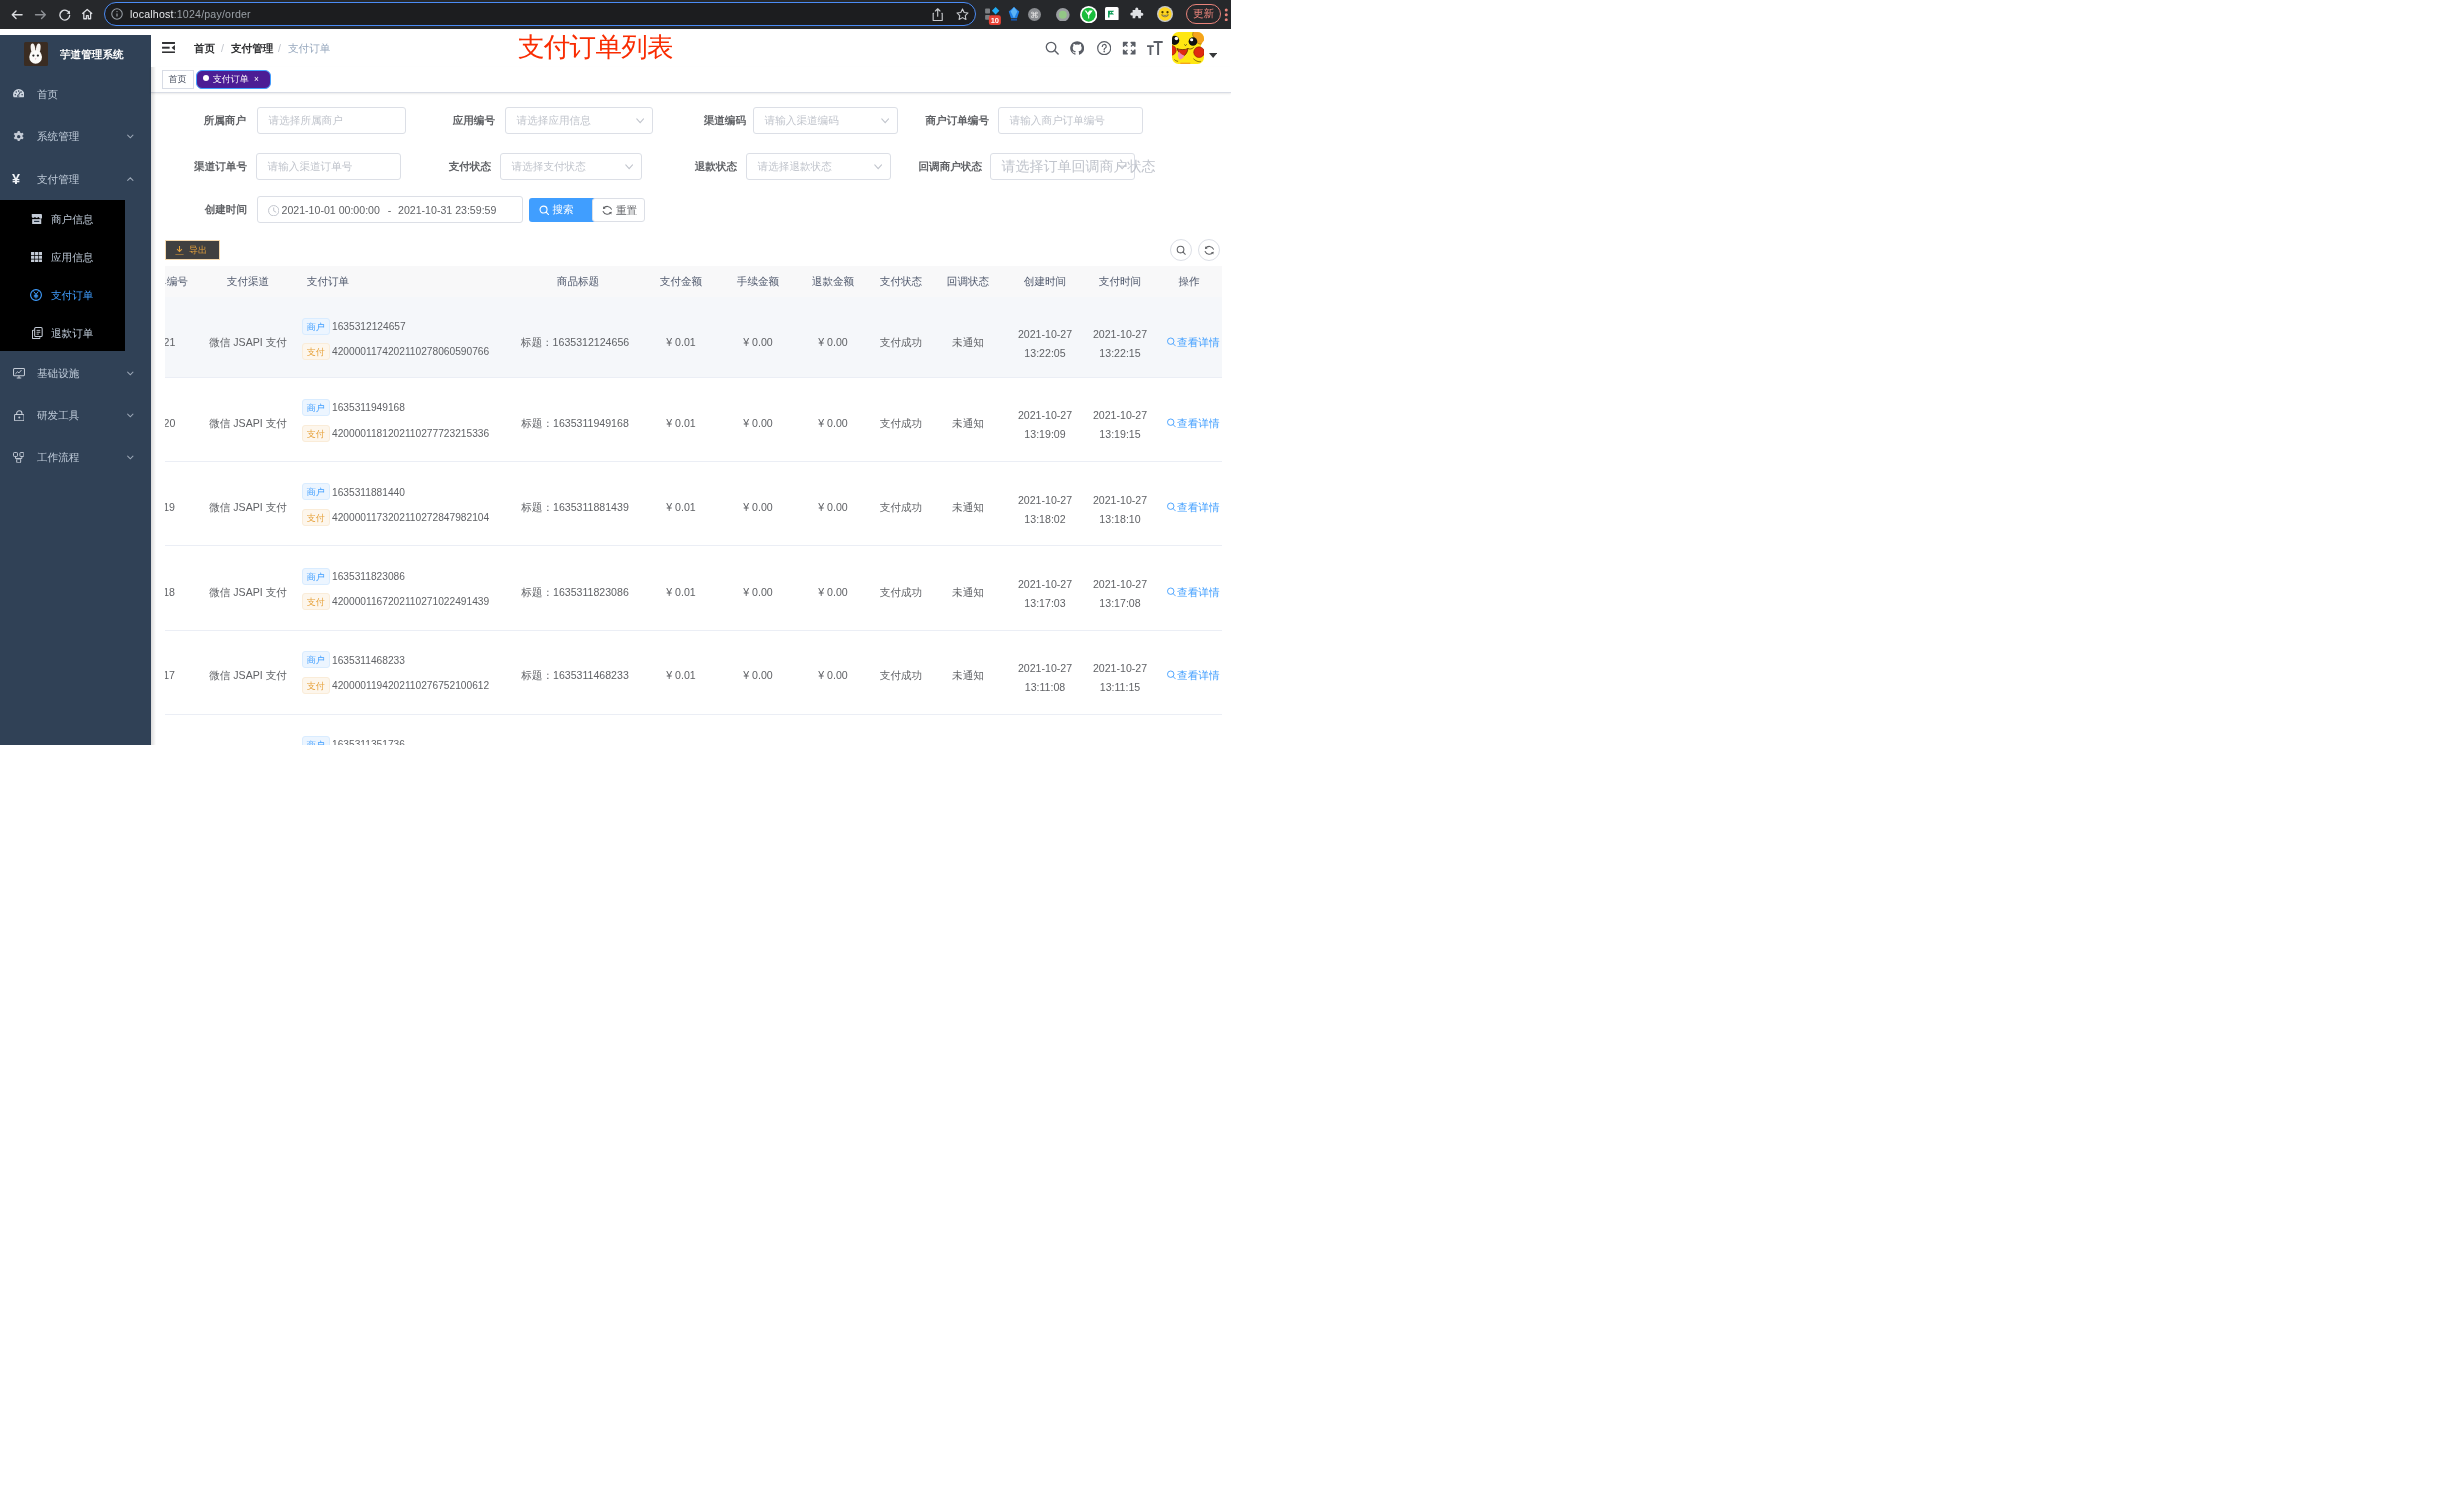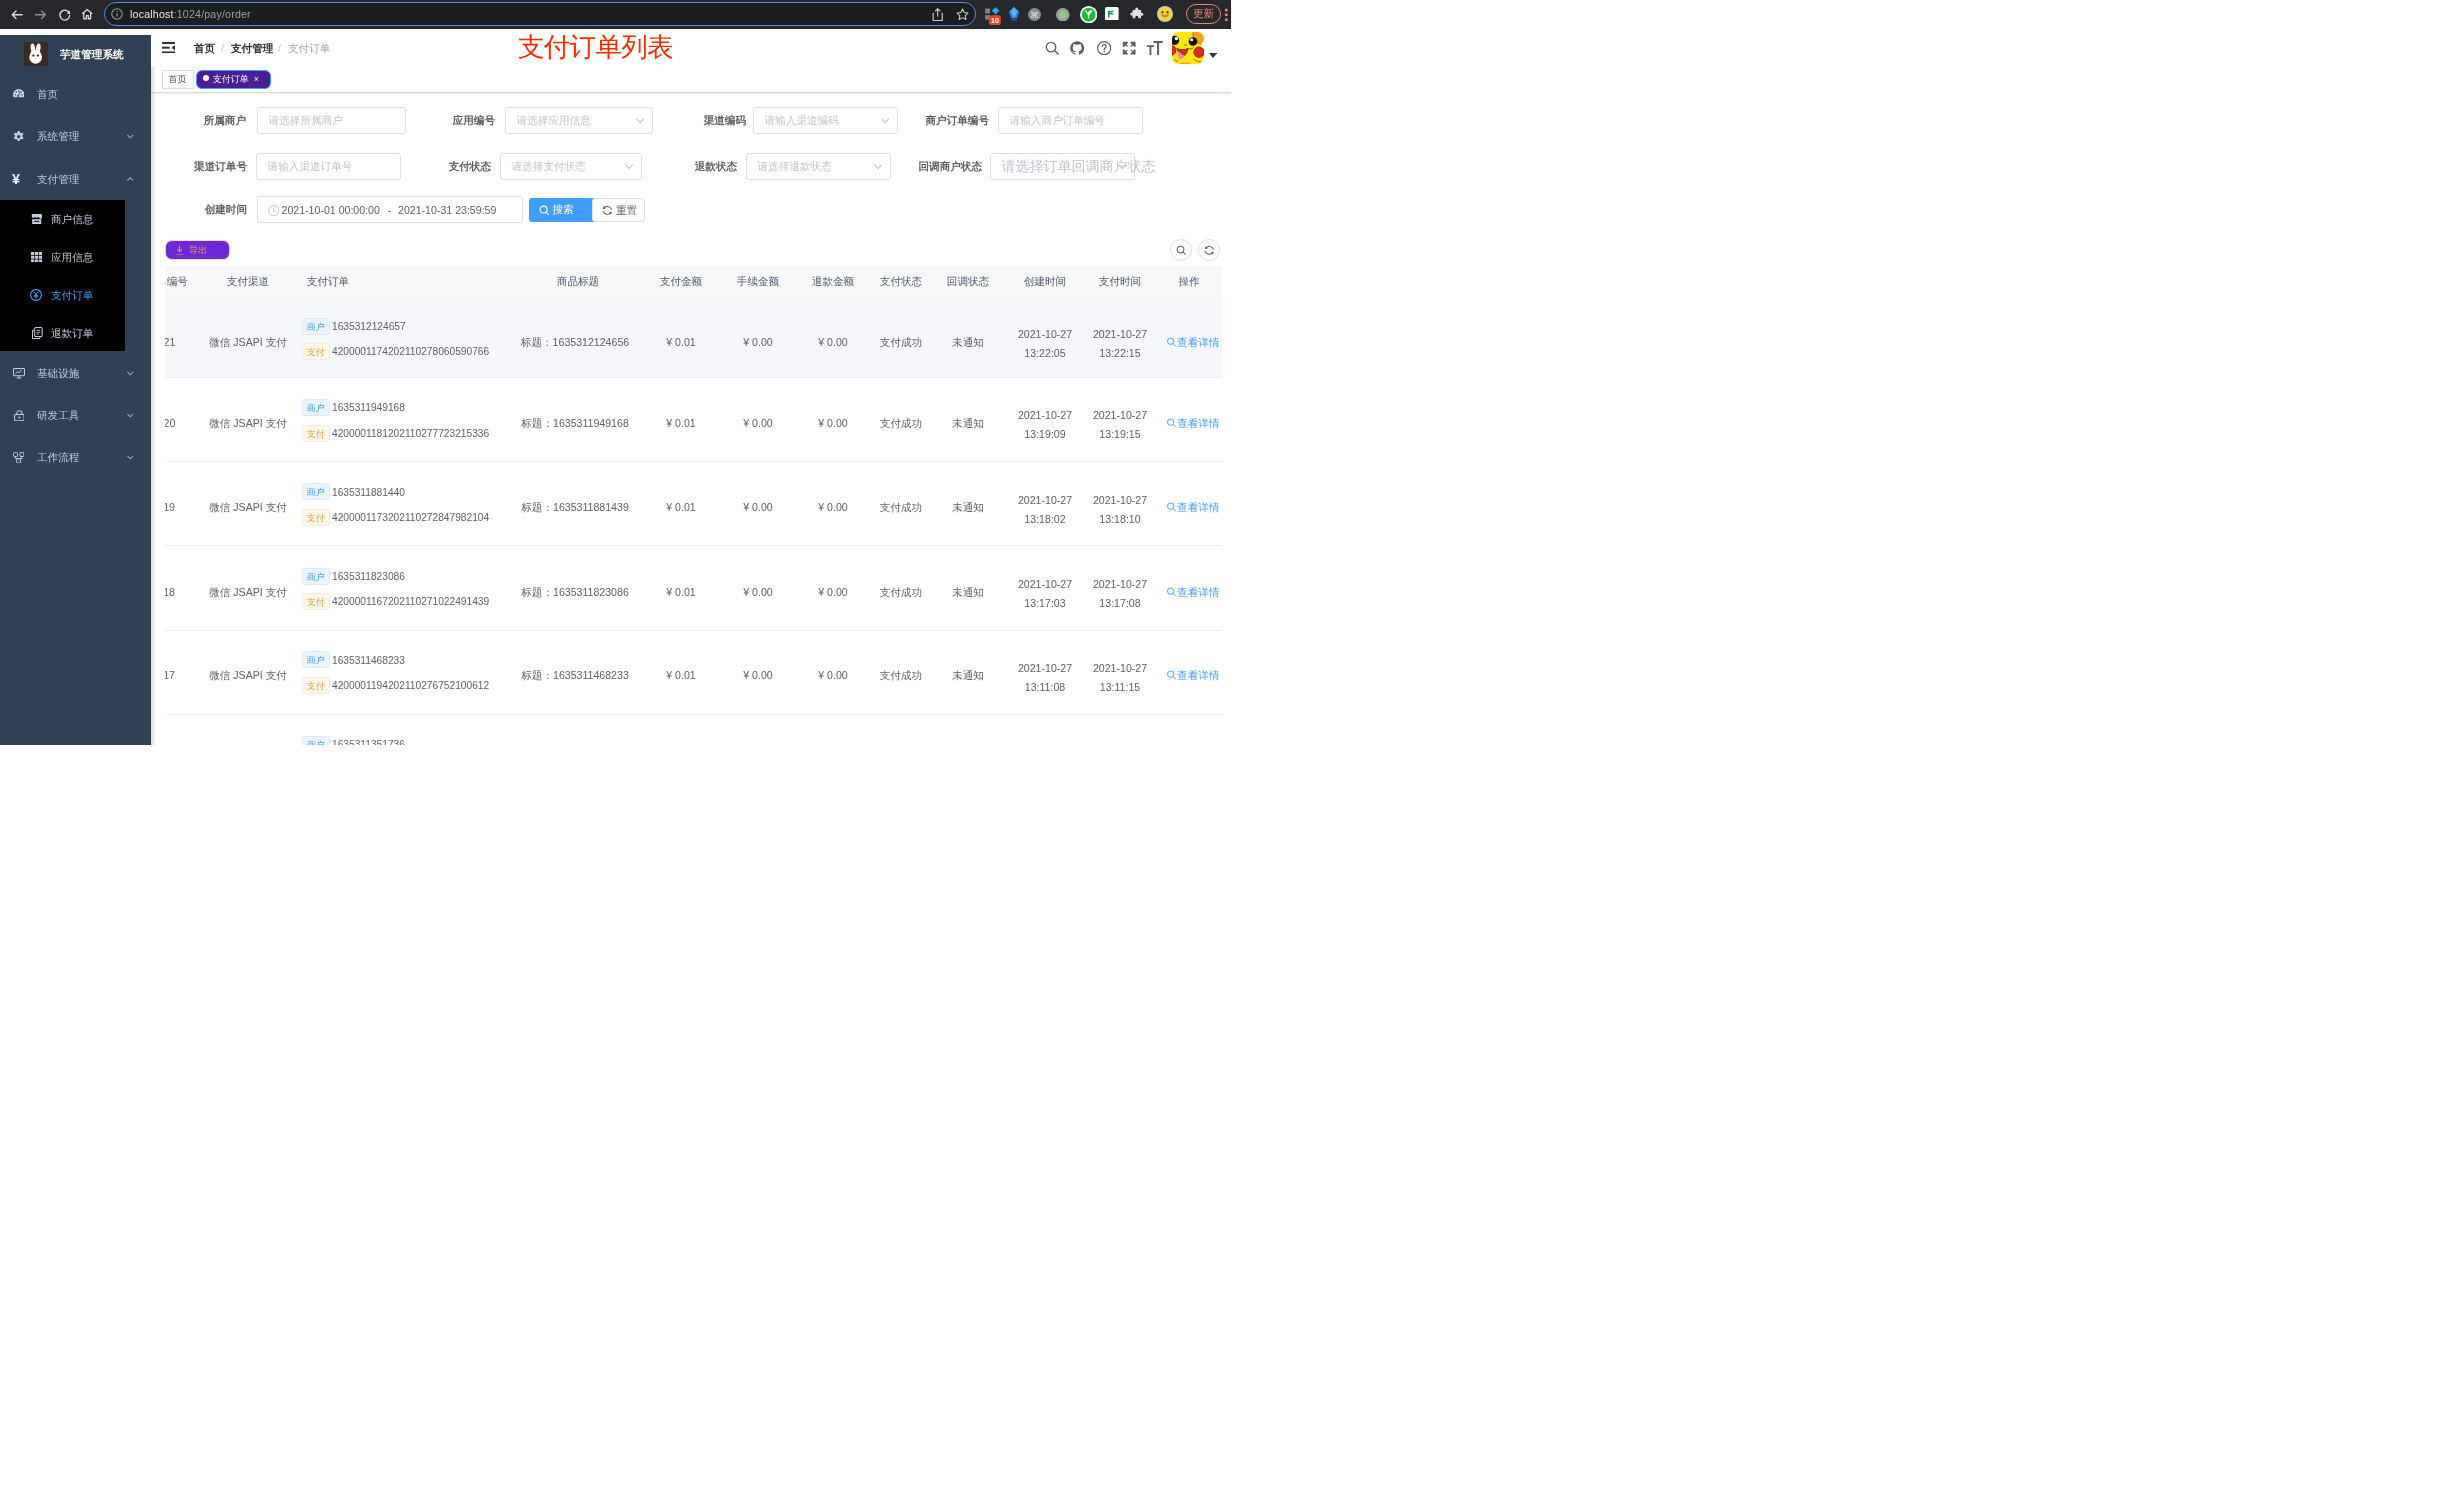--- a/index.html
+++ b/index.html
@@ -381,21 +381,21 @@
   <div class="abs" style="left:23.5px;top:0;line-height:23.5px">搜索</div>
 </div>
 <div class="btn" style="left:592px;top:198px;width:53px;background:#fff;border:0.8px solid #dcdfe6;color:#606266">
   <svg class="abs" style="left:9px;top:6.4px" width="10.6" height="10.6" viewBox="0 0 14 14">
       <path d="M12.5 5.5A6 6 0 0 0 2 4.5 M1.5 8.5A6 6 0 0 0 12 9.5" stroke="#606266" stroke-width="1.4" fill="none" stroke-linecap="round"></path>
       <path d="M1.6 1.6v3.2h3.2z M12.4 12.4V9.2H9.2z" fill="#606266"></path>
     </svg>
   <div class="abs" style="left:23px;top:0;line-height:22px">重置</div>
 </div>
 
-<div class="abs" style="left:165px;top:240px;width:65px;height:20px;border:0.8px solid #f5dab1;border-radius:7px;background:#6d28d9;color:#e6a23c;font-size:9px">
+<div class="abs" style="left:165px;top:240px;width:55px;height:20px;border:0.8px solid #f5dab1;border-radius:0;background:#404040;color:#e6a23c;font-size:9px">
   <svg class="abs" style="left:9px;top:4.5px" width="9" height="9.8" viewBox="0 0 12 13">
       <path d="M6 0v7 M2.8 4.2L6 7.4l3.2-3.2" stroke="#e6a23c" stroke-width="1.4" fill="none"></path>
       <path d="M0.5 12h11" stroke="#e6a23c" stroke-width="1.4"></path>
     </svg>
   <div class="abs" style="left:23px;top:0;line-height:18.6px">导出</div>
 </div>
 <div class="abs" style="left:1170px;top:239px;width:22px;height:22px;border:0.8px solid #dcdfe6;border-radius:50%">
   <svg class="abs" style="left:5.3px;top:5.3px" width="10.6" height="10.6" viewBox="0 0 14 14">
       <circle cx="6" cy="6" r="4.4" stroke="#606266" stroke-width="1.4" fill="none"></circle>
       <path d="M9.3 9.3l3 3" stroke="#606266" stroke-width="1.4" stroke-linecap="round"></path>

